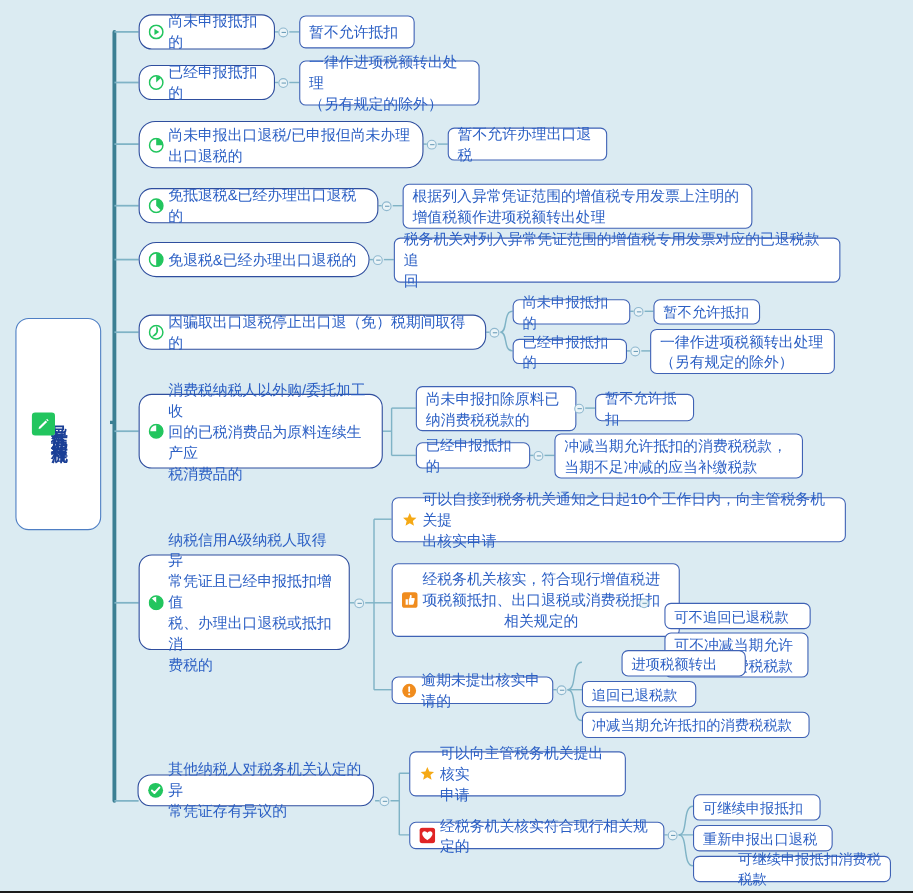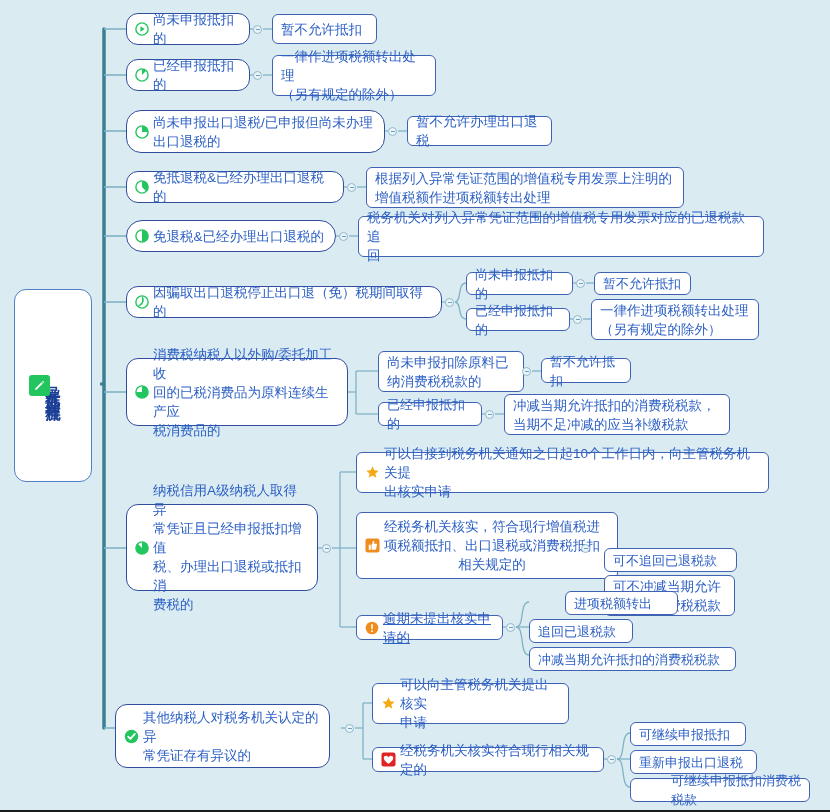--- a/index.html
+++ b/index.html
@@ -343,42 +343,42 @@
   </div>
   <div class="toggle" style="left:581px;top:544px;"></div>
   <div class="node thin" style="left:604px;top:548px;width:133px;height:24px;font-size:13px;text-align:right;">
     <span class="nlabel">可不追回已退税款</span>
   </div>
   <div class="node thin" style="left:604px;top:551px;width:131px;height:41px;margin-top:24px;">
     <span class="nlabel">可不冲减当期允许
 抵扣的消费税税款</span>
   </div>
 
-  <div class="node thin" style="left:356px;top:615px;width:147px;height:25px;text-decoration:underline;">
+  <div class="node thin" style="left:356px;top:615px;width:147px;height:25px;">
     <span class="ico">
       <svg width="14" height="14" viewBox="0 0 16 16">
           <circle cx="8" cy="8" r="7.2" fill="#f08c1e"></circle>
           <rect x="7.1" y="3.4" width="1.8" height="6" rx="0.9" fill="#ffffff"></rect>
           <circle cx="8" cy="11.6" r="1.1" fill="#ffffff"></circle>
         </svg>
     </span>
     <span class="nlabel">逾期未提出核实申请的</span>
   </div>
   <div class="toggle" style="left:506px;top:623px;"></div>
   <div class="node thin" style="left:529px;top:591px;width:113px;height:24px;font-size:13px;margin-left:36px;">
     <span class="nlabel">进项税额转出</span>
   </div>
   <div class="node thin" style="left:529px;top:619px;width:104px;height:24px;font-size:13px;">
     <span class="nlabel">追回已退税款</span>
   </div>
   <div class="node thin" style="left:529px;top:647px;width:207px;height:24px;font-size:13px;">
     <span class="nlabel">冲减当期允许抵扣的消费税税款</span>
   </div>
 
-  <div class="node lvl1" style="left:115px;top:704px;width:215px;height:64px;">
+  <div class="node lvl1" style="left:125px;top:704px;width:215px;height:29px;">
     <span class="ico">
       <svg width="15" height="15" viewBox="0 0 16 16">
           <circle cx="8" cy="8" r="7.2" fill="#22c55e"></circle>
           <path d="M4.4 8.2 L6.8 10.6 L11.6 5.3" fill="none" stroke="#ffffff" stroke-width="1.9" stroke-linecap="round" stroke-linejoin="round"></path>
         </svg>
     </span>
     <span class="nlabel">其他纳税人对税务机关认定的异
 常凭证存有异议的</span>
   </div>
   <div class="toggle" style="left:345px;top:723.5px;"></div>

